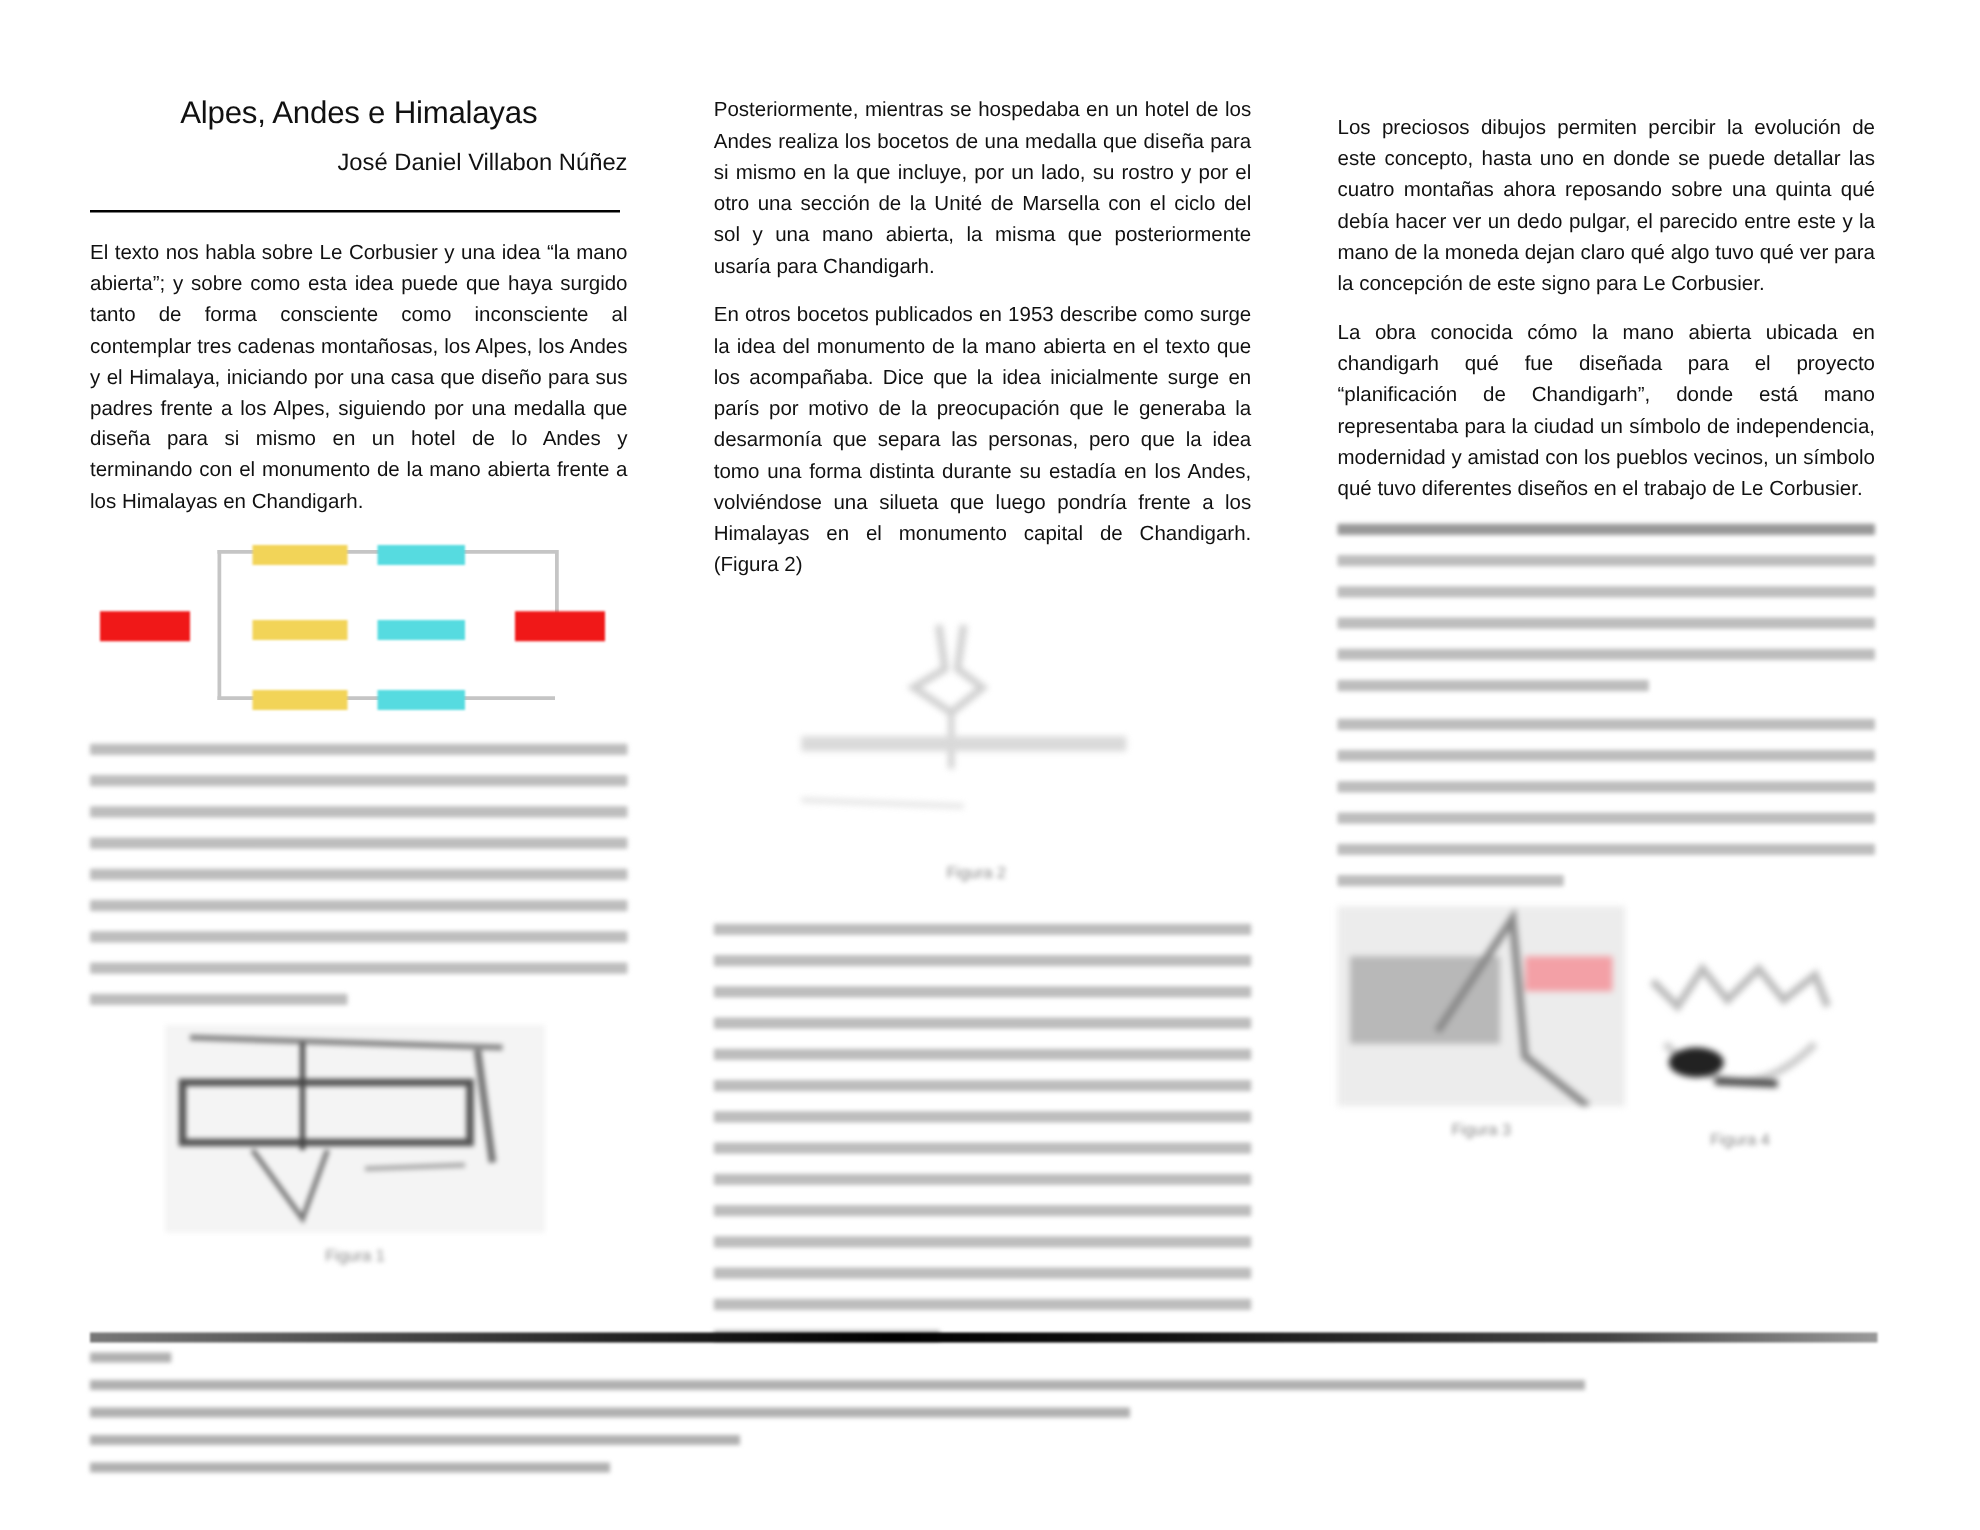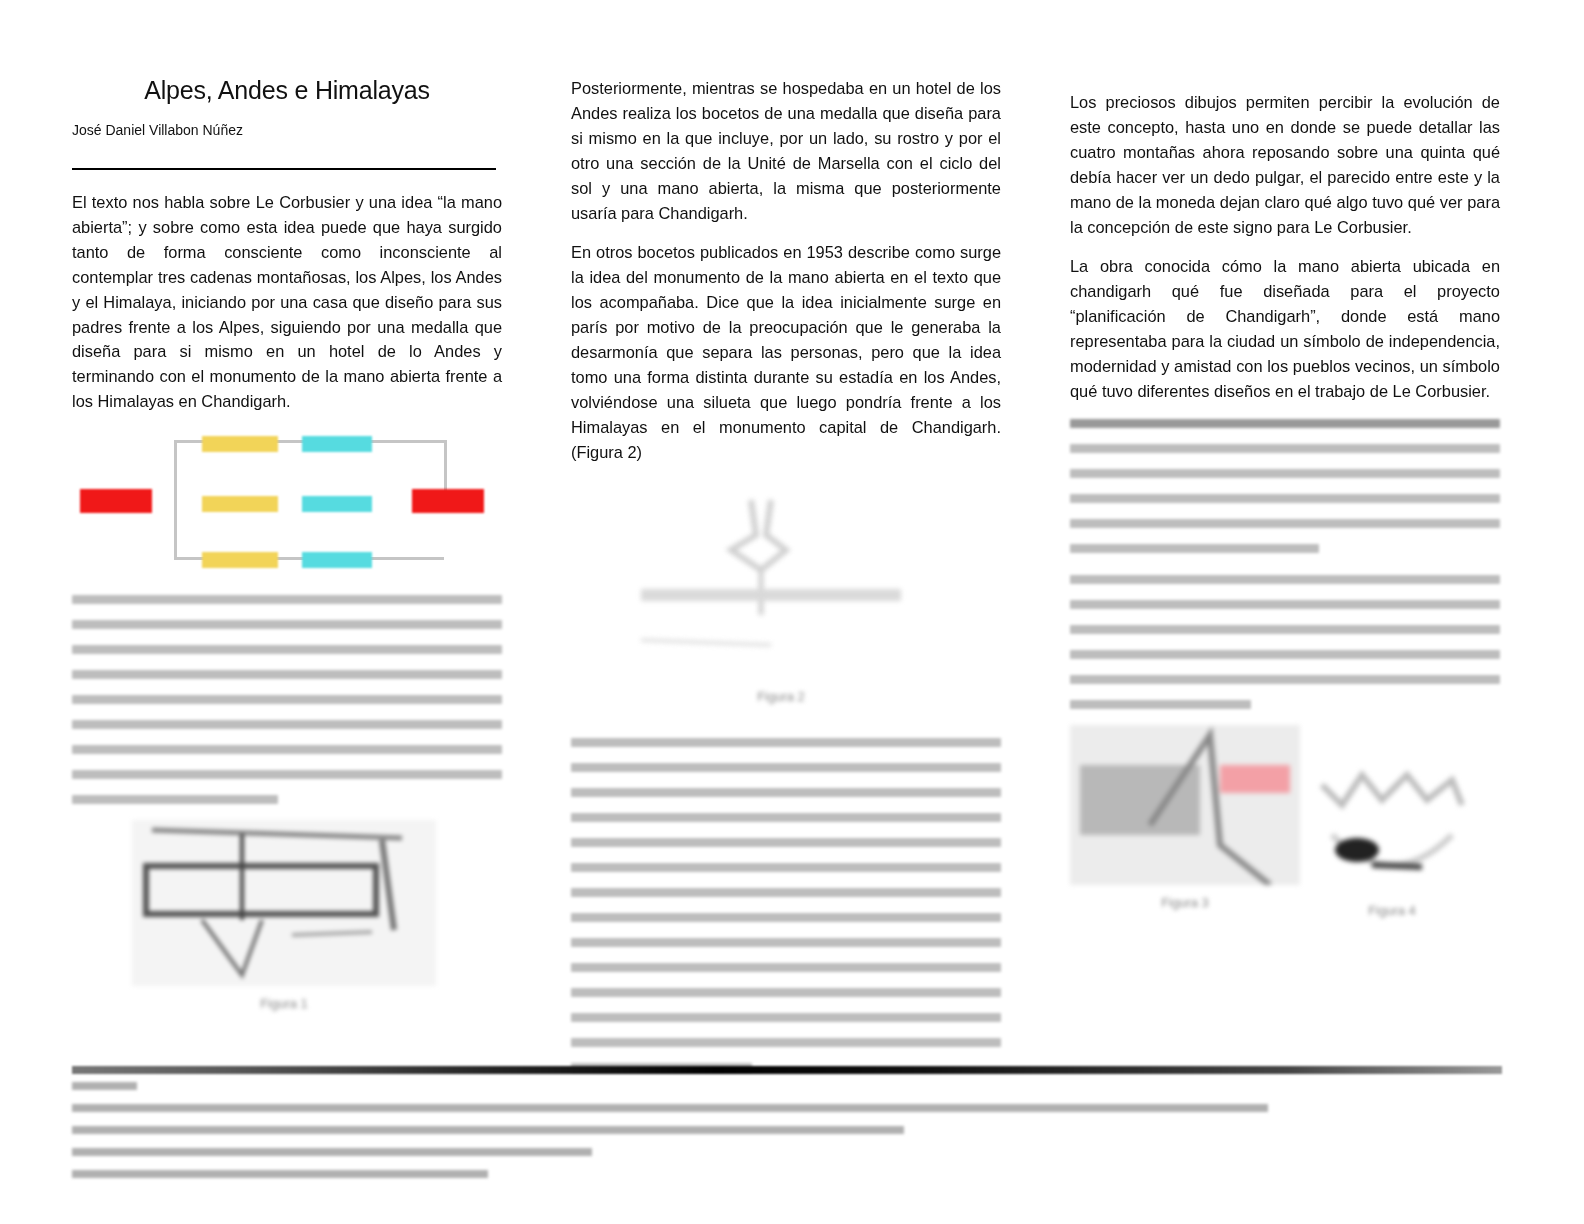--- a/index.html
+++ b/index.html
@@ -3,21 +3,21 @@
 <meta charset="utf-8">
 <style>
   html, body { margin:0; padding:0; background:#ffffff; }
   body { width:1584px; height:1224px; position:relative; overflow:hidden;
          font-family:"Liberation Sans", "DejaVu Sans", sans-serif; color:#111; }
   .col { position:absolute; width:430px; }
   #col1 { left:72px; top:72px; }
   #col2 { left:571px; top:72px; }
   #col3 { left:1070px; top:86px; }
   .title { text-align:center; font-size:25px; margin:4px 0 12px 0; letter-spacing:-0.2px; }
-  .author { text-align:left; font-size:14px; line-height:27px; }
+  .author { text-align:right; font-size:19px; line-height:27px; }
   .rule { height:2px; background:#000; margin:24px 6px 20px 0; width:424px; }
   p.body { font-size:16.4px; line-height:24.9px; text-align:justify; margin:4px 0 15px 0; hyphens:none; }
   .blur-line { height:9px; background:#bdbdbd; margin:0 0 16px 0; border-radius:1px; filter:blur(1.6px); }
   .fig { position:relative; }
   .caption { text-align:center; font-size:13px; color:#888; filter:blur(2px); margin-top:6px; }
   
   .diag { position:relative; width:420px; height:135px; margin:20px 0 22px 0; }
   .diag .box { position:absolute; height:24px; filter:blur(1px); }
   .red { background:#f01818; }
   .yellow { background:#f2d458; height:16px !important; }

